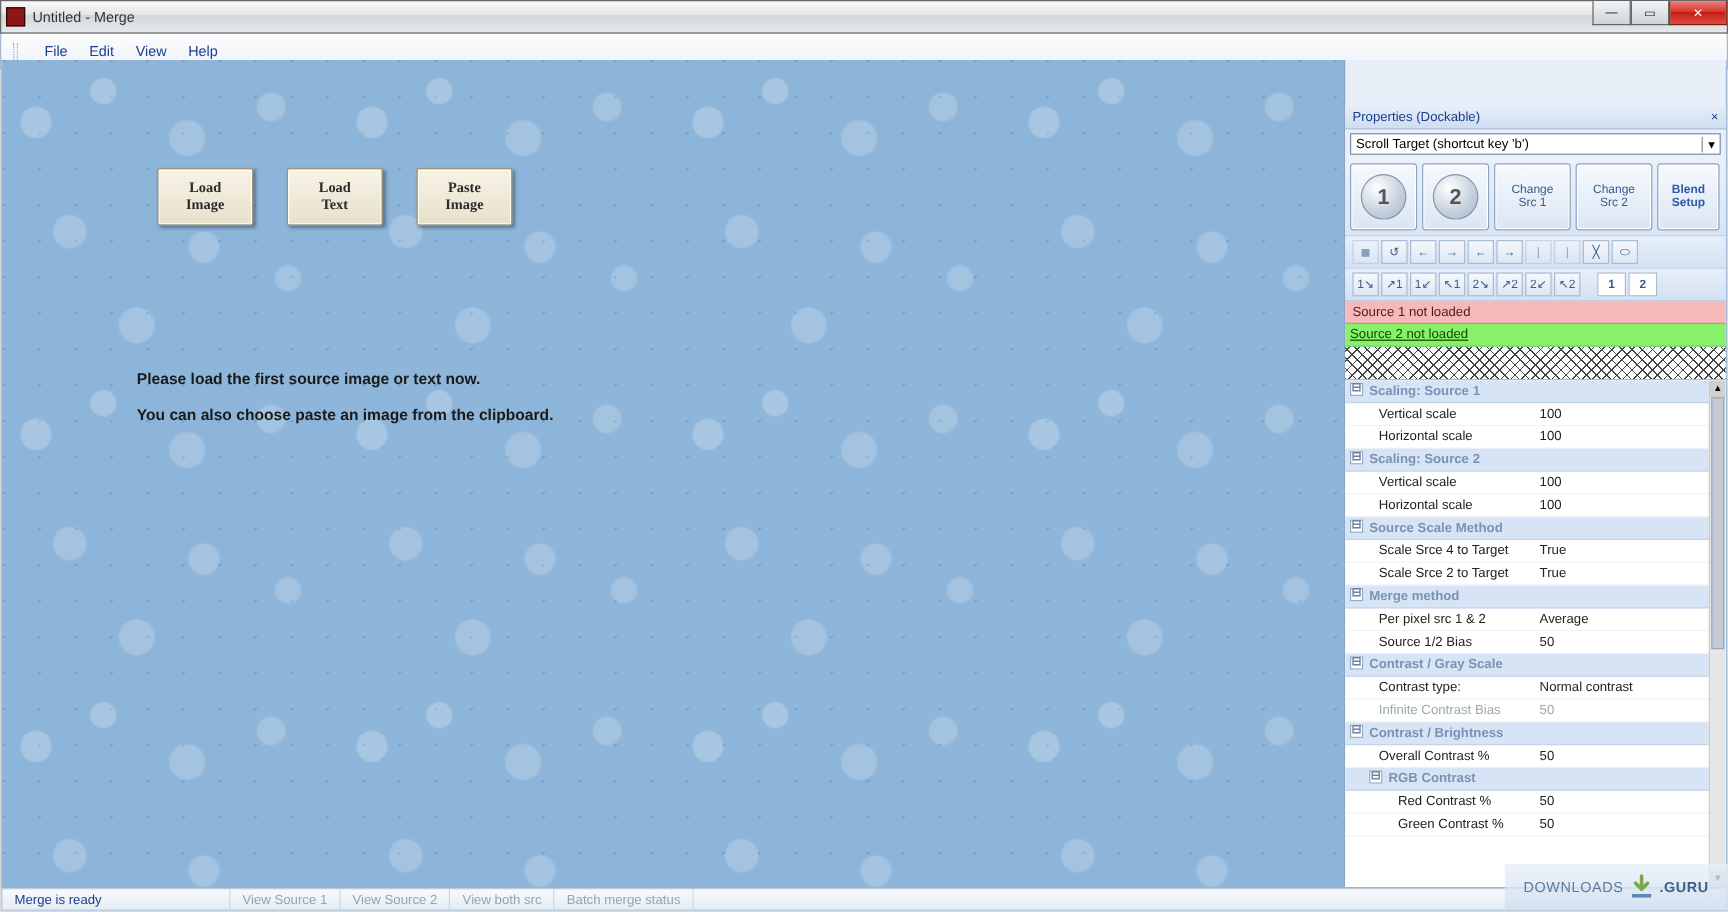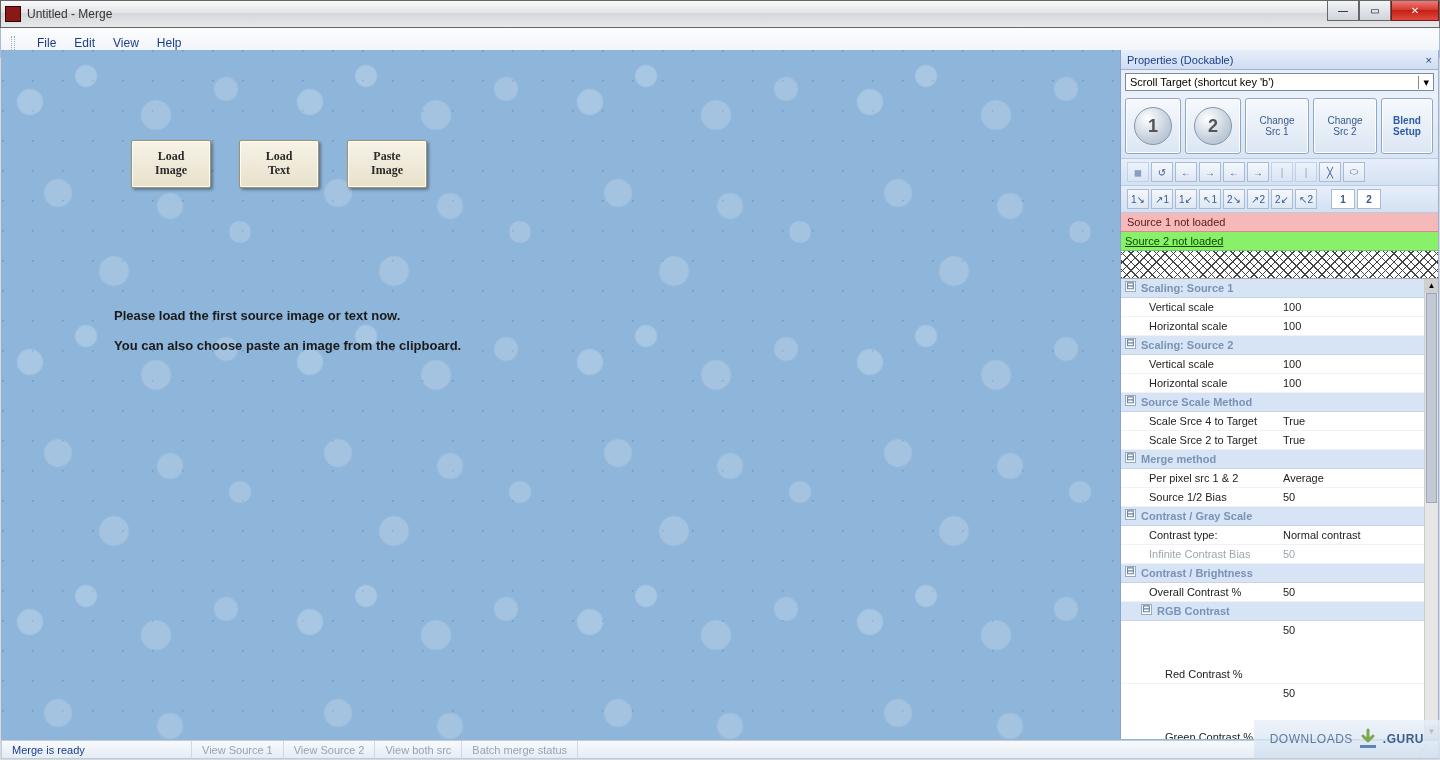--- a/index.html
+++ b/index.html
@@ -36,21 +36,21 @@
   opacity: .95;
 }
 .canvas .btnrow { position: absolute; top: 90px; left: 112px; display: flex; gap: 28px; padding-left: 17px; }
 .imgbtn { width: 80px; height: 48px; background: linear-gradient(#f7f3e6,#e7e0cb); border: 1px solid #9c9476; border-radius: 2px; box-shadow: 2px 2px 3px rgba(0,0,0,.35), inset 0 0 0 1px #fffbef; display: flex; align-items: center; justify-content: center; text-align: center; font-family: Georgia, serif; font-weight: bold; font-size: 12px; color: #2a2a2a; line-height: 1.15; }
 .canvas .msg { position: absolute; left: 112px; font-weight: bold; font-size: 13px; color: #1a1a1a; }
 .canvas .msg1 { top: 258px; }
 .canvas .msg2 { top: 288px; }
 
 
 .panel { width: 318px; background: #e8eff9; border-left: 1px solid #8aa4c8; display: flex; flex-direction: column; font-size: 11px; }
-.panel-hdr { height: 20px; background: linear-gradient(#e6eefa,#cfddf1); border-bottom: 1px solid #9ab3d4; display: flex; align-items: center; padding: 0 6px; color: #1a3e8c; justify-content: space-between; }
+.panel-hdr { height: 20px; background: linear-gradient(#e6eefa,#cfddf1); border-bottom: 1px solid #9ab3d4; display: flex; align-items: center; padding: 0 6px; color: #1a3e8c; justify-content: space-between; margin-top: 38px; }
 .panel-hdr .x { font-family: Arial; color: #1a3e8c; }
 .sel-wrap { padding: 3px 4px; background: #e8eff9; }
 .sel { width: 100%; height: 18px; border: 1px solid #7a8aa0; background: #fff; font-size: 11px; padding: 0 4px; display: flex; align-items: center; justify-content: space-between; }
 .sel .arr { border-left: 1px solid #888; padding-left: 4px; }
 
 .bigbtns { display: flex; gap: 4px; padding: 4px; background: linear-gradient(#eaf1fa,#d9e5f4); border-bottom: 1px solid #b9cce4; }
 .bigbtn { flex: 0 0 auto; height: 56px; border: 1px solid #8fa6c4; background: linear-gradient(#f6f9fd,#dbe6f3); border-radius: 3px; display: flex; align-items: center; justify-content: center; font-size: 10px; color: #375a8c; text-align: center; line-height: 1.15; box-shadow: inset 0 0 0 1px #fff; }
 .bigbtn.round { width: 56px; }
 .bigbtn.round .circ { width: 38px; height: 38px; border-radius: 50%; background: radial-gradient(circle at 35% 30%, #fff, #c4cfdc 60%, #aab8c9); border: 1px solid #8596ac; display: flex; align-items: center; justify-content: center; font-size: 18px; font-weight: bold; color: #555; }
 .bigbtn.txt { width: 64px; }
@@ -68,21 +68,21 @@
 .grid { flex: 1; overflow: hidden; background: #fff; position: relative; }
 .gridinner { position: absolute; inset: 0 14px 0 0; }
 .cat { background: #d6e4f5; color: #7a93b5; font-weight: bold; padding: 3px 6px 3px 20px; border-bottom: 1px solid #c4d5ea; position: relative; }
 .cat::before { content: "⊟"; position: absolute; left: 4px; top: 2px; font-size: 10px; color: #6a85a8; border: 1px solid #9ab; width: 9px; height: 9px; line-height: 8px; text-align: center; background: #fff; }
 .cat.sub { padding-left: 36px; }
 .cat.sub::before { left: 20px; }
 .row { display: flex; border-bottom: 1px solid #eef2f7; }
 .row .k { width: 156px; padding: 3px 6px 3px 28px; color: #222; }
 .row .v { flex: 1; padding: 3px 6px; color: #222; }
 .row.dim .k, .row.dim .v { color: #9aa; }
-.row.ind .k { padding-left: 44px; margin-top: 44px; }
+.row.ind .k { padding-left: 44px; }
 .gridscroll { position: absolute; right: 0; top: 0; bottom: 0; width: 14px; background: #e6e6e6; border-left: 1px solid #ccc; }
 .gridscroll .up, .gridscroll .dn { height: 14px; background: #d0d0d0; text-align: center; font-size: 8px; line-height: 14px; }
 .gridscroll .dn { position: absolute; bottom: 0; width: 100%; }
 .gridscroll .thumb { position: absolute; top: 14px; left: 1px; right: 1px; height: 210px; background: #c2c9d4; border: 1px solid #9aa7b8; }
 
 .statusbar { position: absolute; left: 1px; right: 1px; bottom: 1px; height: 19px; background: linear-gradient(#f8fafc,#e5ecf5); border: 1px solid #bcd; display: flex; align-items: center; font-size: 11px; color: #445; }
 .statusbar .cell { padding: 0 10px; border-right: 1px solid #cdd9e8; height: 100%; display: flex; align-items: center; }
 .statusbar .cell:first-child { width: 190px; color: #1a3e8c; }
 .statusbar .dim { color: #97a3b3; }
 .statusbar .grip2 { margin-left: auto; margin-right: 10px; opacity: .5; }

